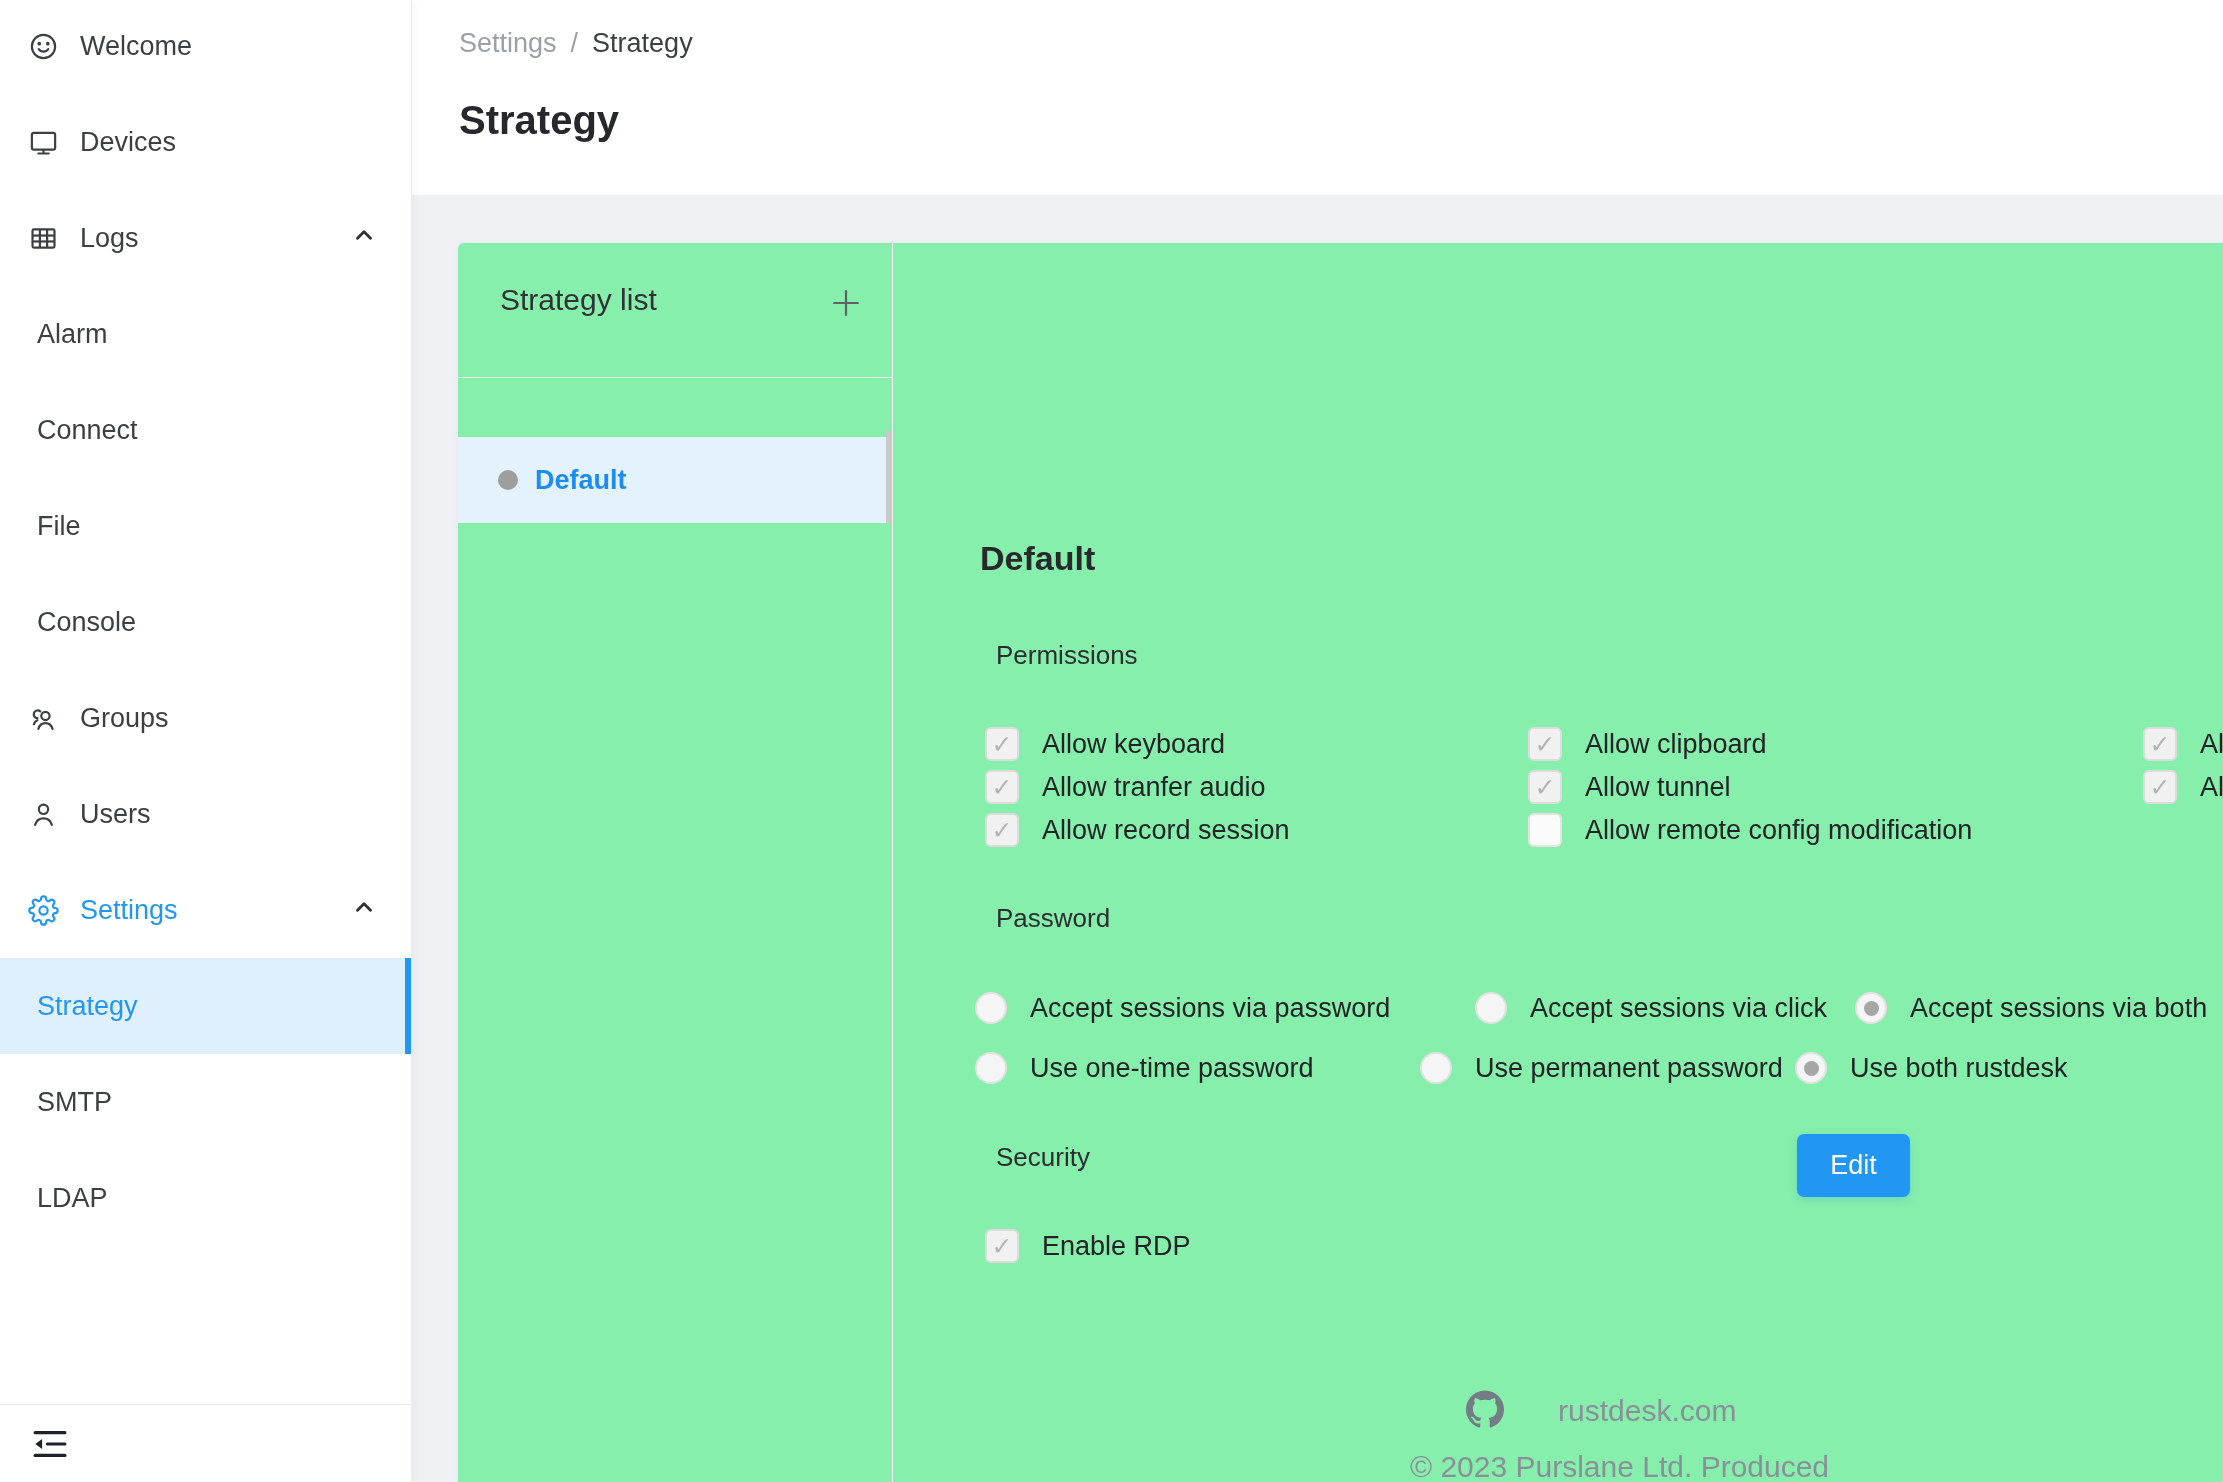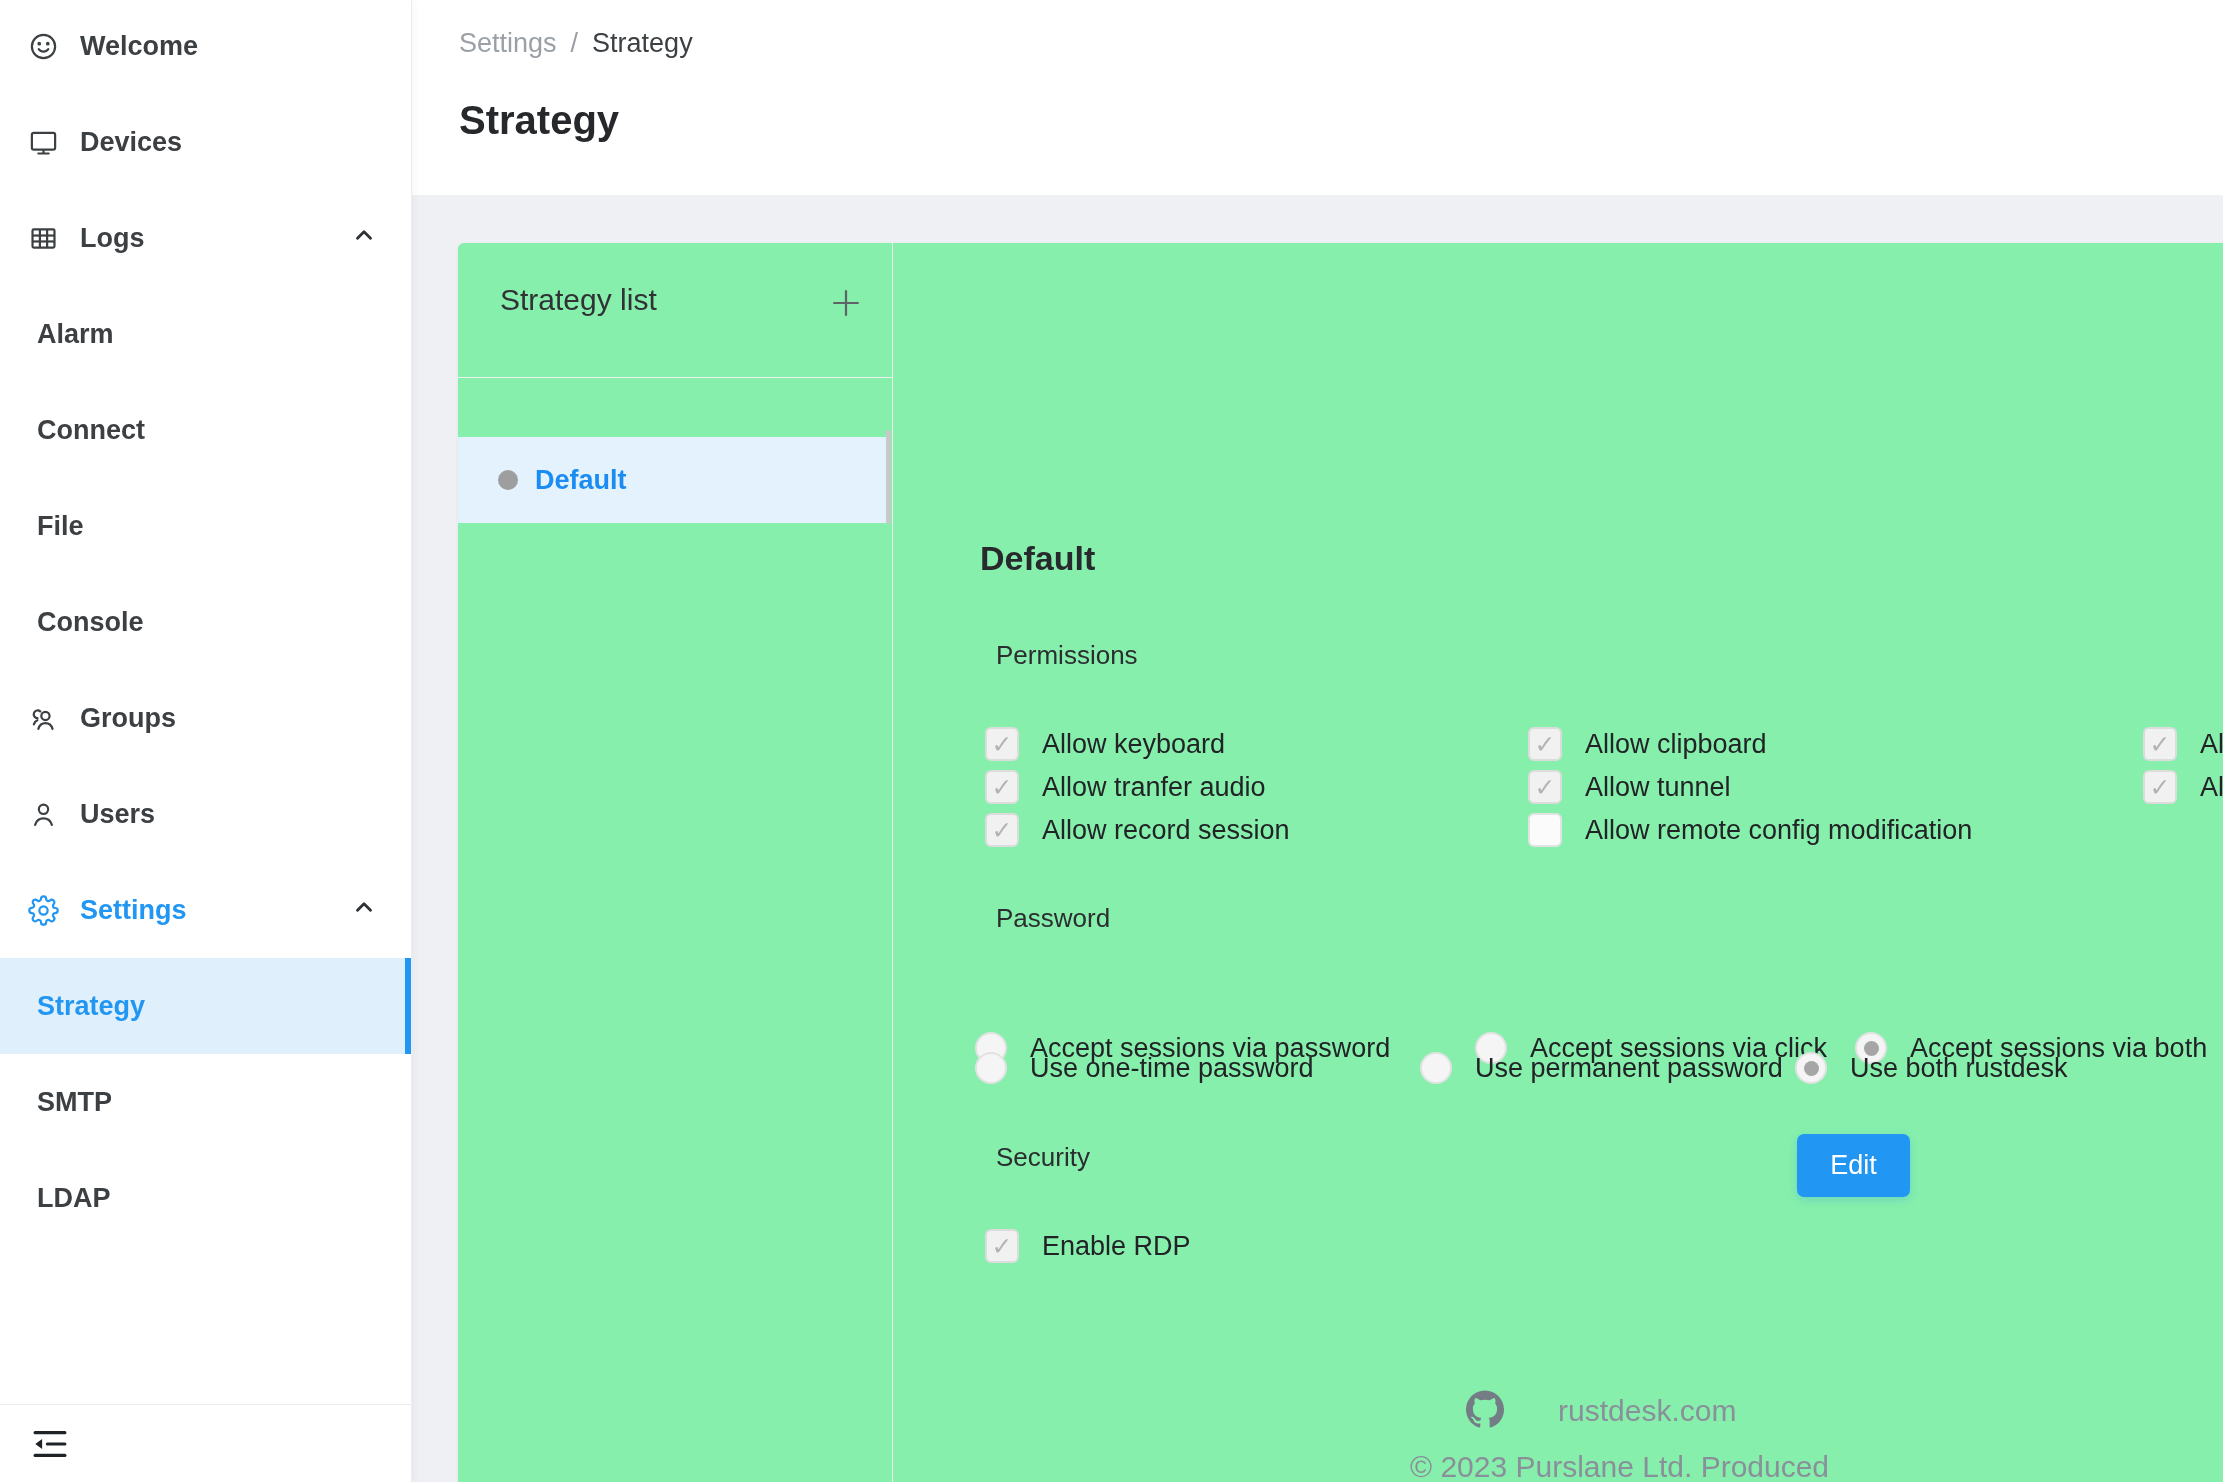--- a/index.html
+++ b/index.html
@@ -10,21 +10,21 @@
   html,body{width:2223px;height:1482px;overflow:hidden;}
   body{font-family:"Liberation Sans","DejaVu Sans",sans-serif;background:var(--page-bg);color:var(--text);position:relative;}
 
   
   .sidebar{position:absolute;left:0;top:0;width:412px;height:1482px;background:#fff;
            border-right:1px solid #ededed;box-shadow:2px 0 8px rgba(0,0,0,.04);z-index:5;}
   .sb-list{margin-top:-2px;}
   .sb-item{height:96px;display:flex;align-items:center;padding-left:28px;font-size:27px;color:#3c4043;cursor:pointer;position:relative;}
   .sb-item .ic{width:31px;height:31px;flex:0 0 31px;display:flex;align-items:center;justify-content:center;}
   .sb-item .ic svg{width:31px;height:31px;}
-  .sb-item .lbl{margin-left:21px;font-weight:bold;}
+  .sb-item .lbl{margin-left:21px;}
   .sb-item.sub{padding-left:37px;}
   .sb-item.sub .lbl{margin-left:0;}
   .sb-item .chev{margin-left:auto;margin-right:34px;color:#2f3338;}
   .sb-item .chev svg{width:26px;height:26px;}
   .sb-item.accent{color:var(--accent);}
   .sb-item.active{background:var(--accent-soft);color:var(--accent);}
   .sb-item.active::after{content:"";position:absolute;right:0;top:0;width:6px;height:100%;background:var(--accent);}
   .sb-footer-line{position:absolute;left:0;top:1404px;width:100%;height:1px;background:#ececec;}
   .collapse-btn{position:absolute;left:26px;top:1422px;width:48px;height:48px;display:flex;align-items:center;justify-content:center;cursor:pointer;color:#1f2226;}
   .collapse-btn svg{width:42px;height:42px;}
@@ -62,21 +62,21 @@
             font-family:"DejaVu Sans",sans-serif;font-size:25px;font-weight:700;color:transparent;}
   .opt.on .box{background:#f1f1f1;border-color:#dcdcdc;color:#b3b3b3;}
   .opt .box::after{content:"\2713";}
   .opt .ra{width:32px;height:32px;border-radius:50%;border:2px solid #e2e2e2;background:#f5f5f5;flex:0 0 32px;
            display:flex;align-items:center;justify-content:center;cursor:pointer;}
   .opt .ra::after{content:"";width:15px;height:15px;border-radius:50%;background:transparent;}
   .opt.on .ra::after{background:#a6a6a6;}
   .opt .o-label{margin-left:23px;font-size:27px;color:#212326;white-space:nowrap;}
   .c1{left:527px;} .c2{left:1070px;} .c3{left:1685px;}
   .pr1{top:483px;} .pr2{top:526px;text-align:right;} .pr3{top:569px;}
-  .pw1{top:747px;margin-top:40px;} .pw2{top:807px;}
+  .pw1{top:747px;} .pw2{top:807px;}
   .g1{left:517px;} .g2a{left:1017px;} .g3a{left:1397px;} .g2b{left:962px;} .g3b{left:1337px;}
   .se1{top:985px;}
 
   .edit-btn{position:absolute;left:1339px;top:891px;width:113px;height:63px;background:var(--accent);color:#fff;
             font-size:27px;font-family:inherit;border:none;border-radius:7px;cursor:pointer;
             box-shadow:0 3px 8px rgba(33,150,243,.25);}
 
   
   .footer-gh{position:absolute;left:1466px;top:1390px;width:38px;height:38px;color:#747c86;cursor:pointer;}
   .footer-gh svg{width:38px;height:38px;}

